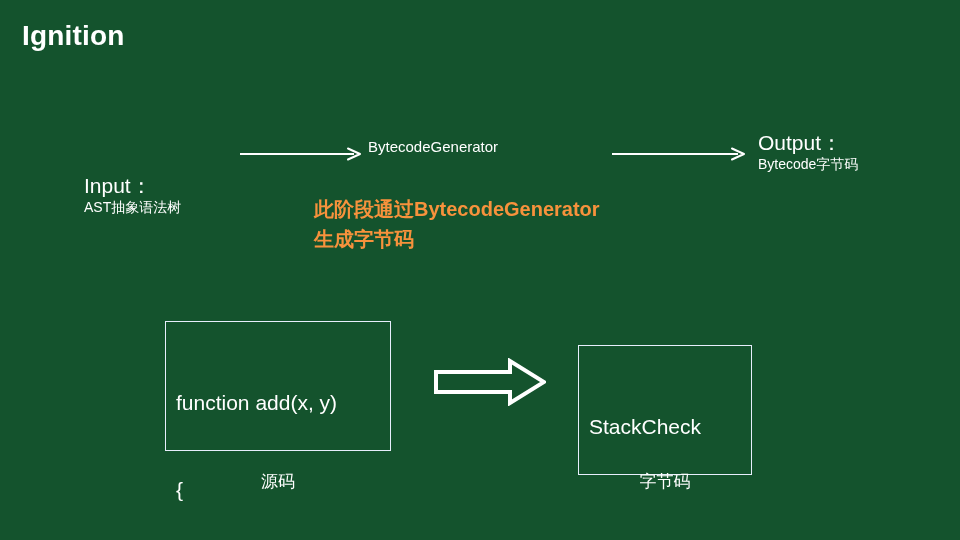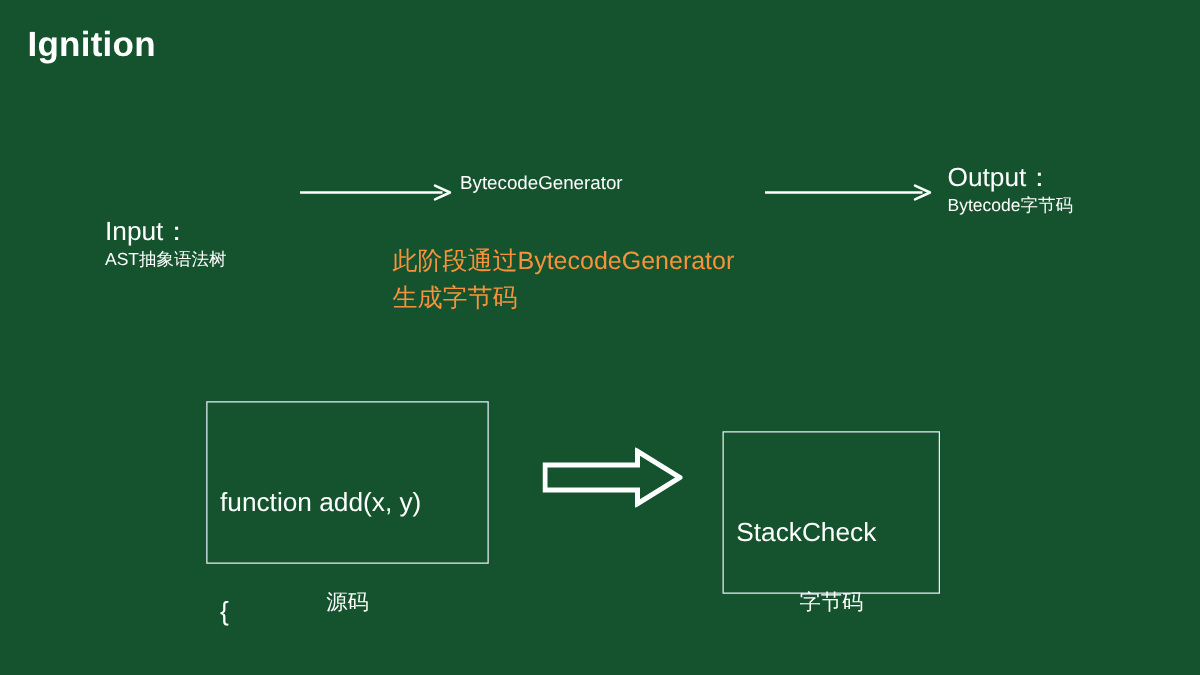--- a/index.html
+++ b/index.html
@@ -81,21 +81,21 @@
   
   .note {
     position: absolute;
     left: 314px;
     top: 194px;
     color: #f7923c;
     font-size: 20px;
     line-height: 30px;
     white-space: nowrap;
   }
-  .note-line { display: block; }
+  .note-line { display: block; font-weight: bold; }
 
   
   .code-box {
     position: absolute;
     border: 1.5px solid #e8eefc;
     box-sizing: border-box;
     color: #ffffff;
     padding: 8px 10px 8px 10px;
     font-size: 21px;
     line-height: 29px;

